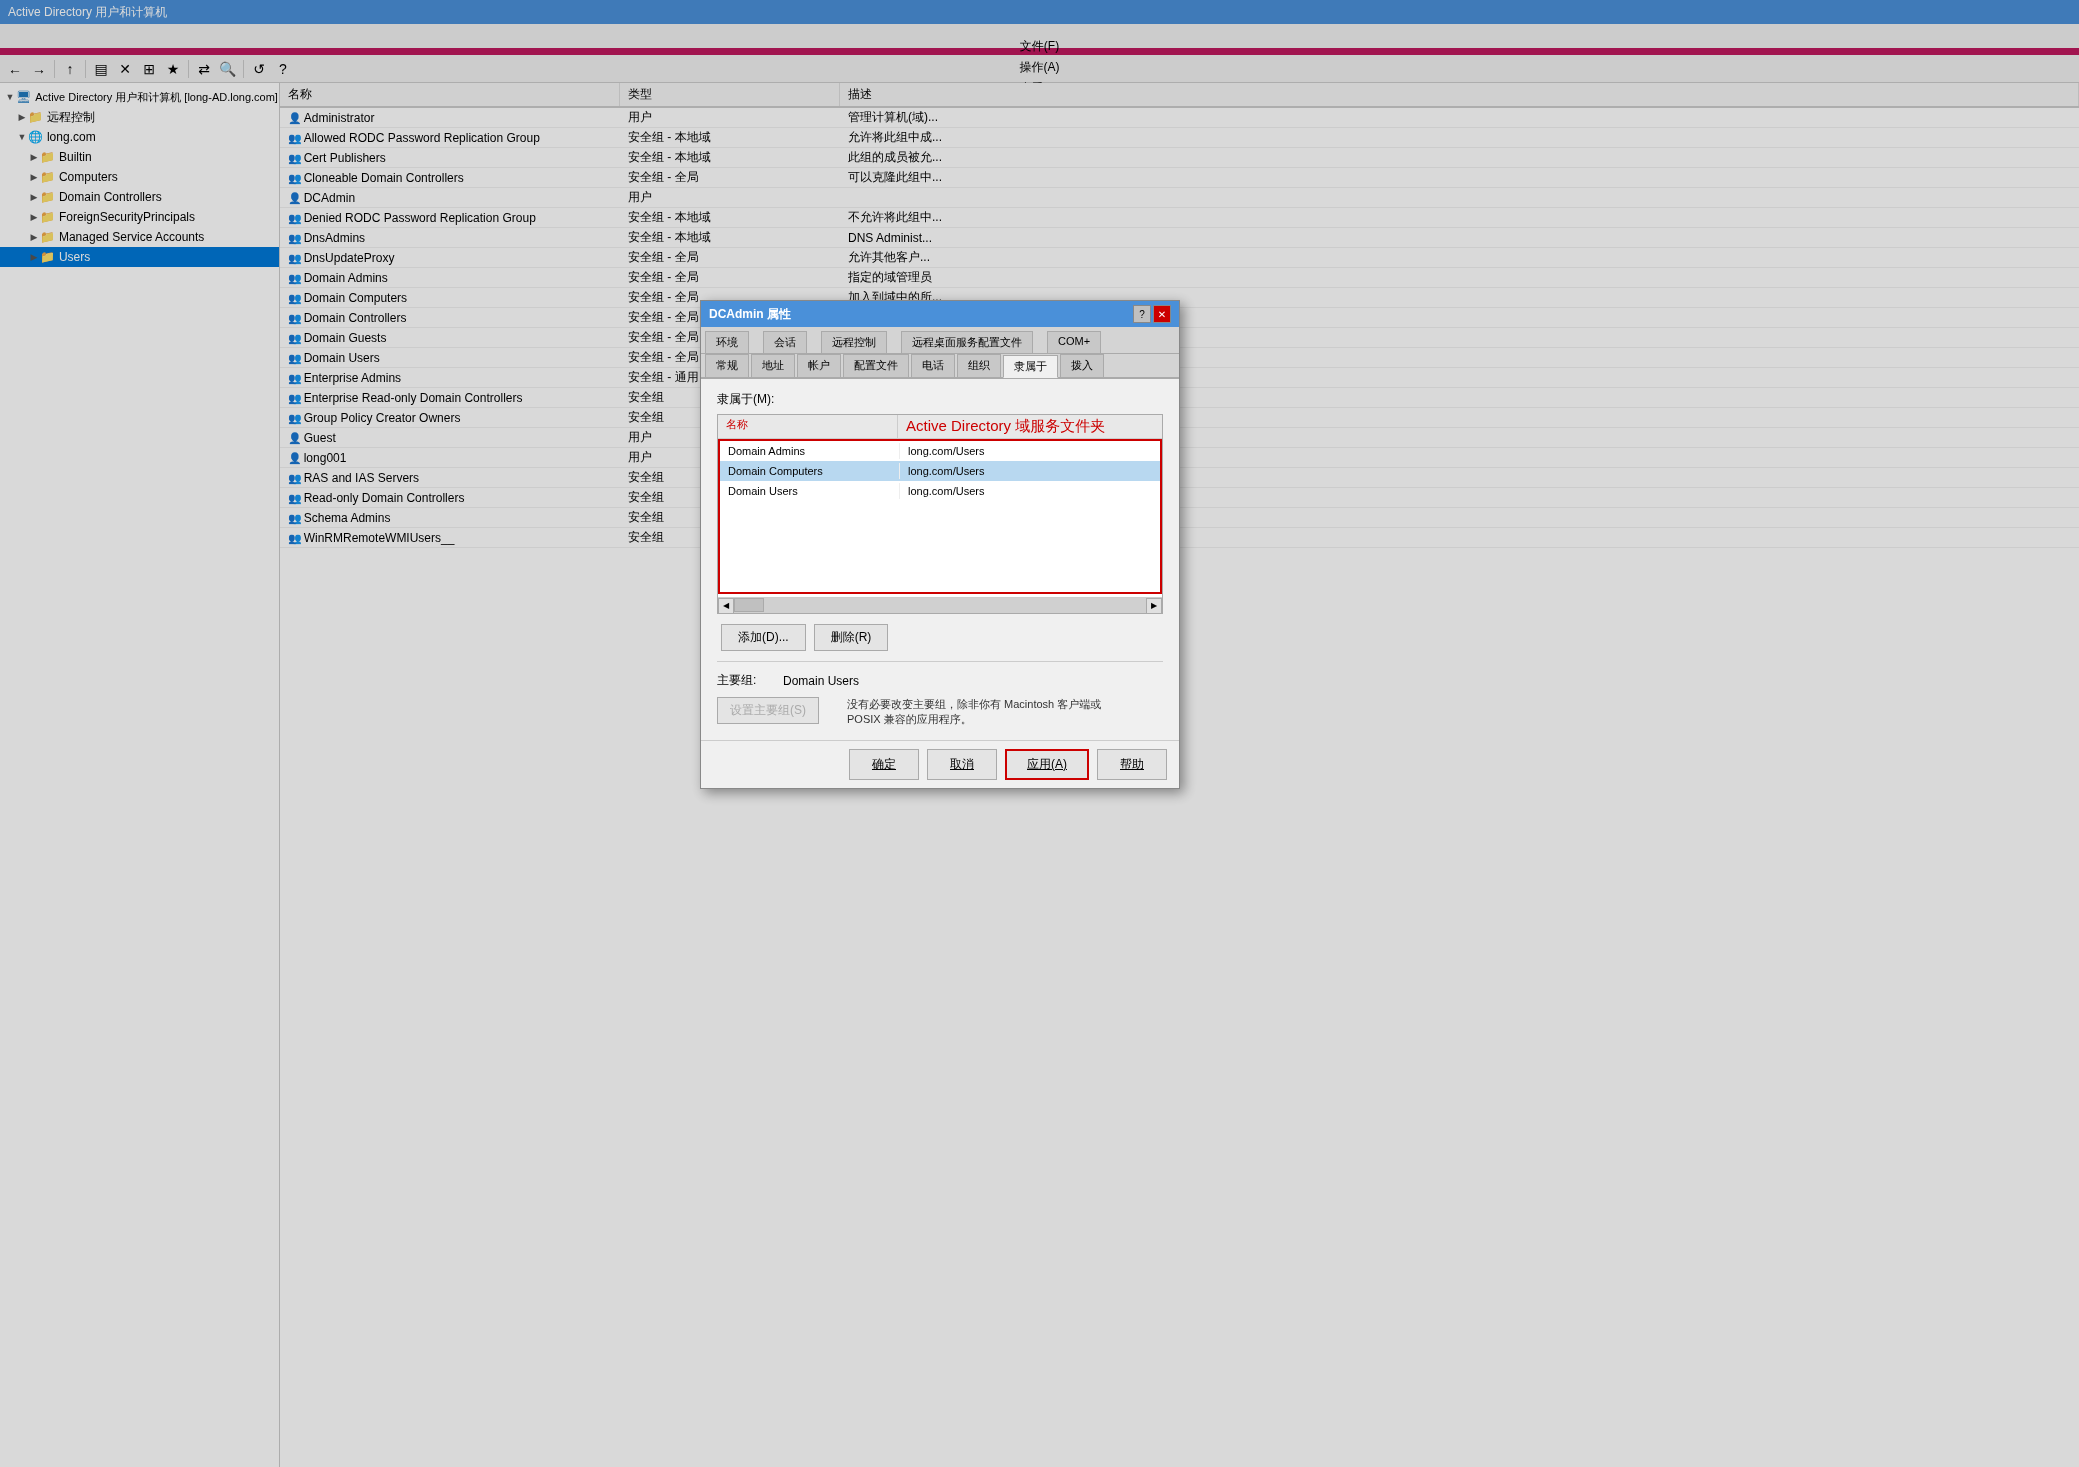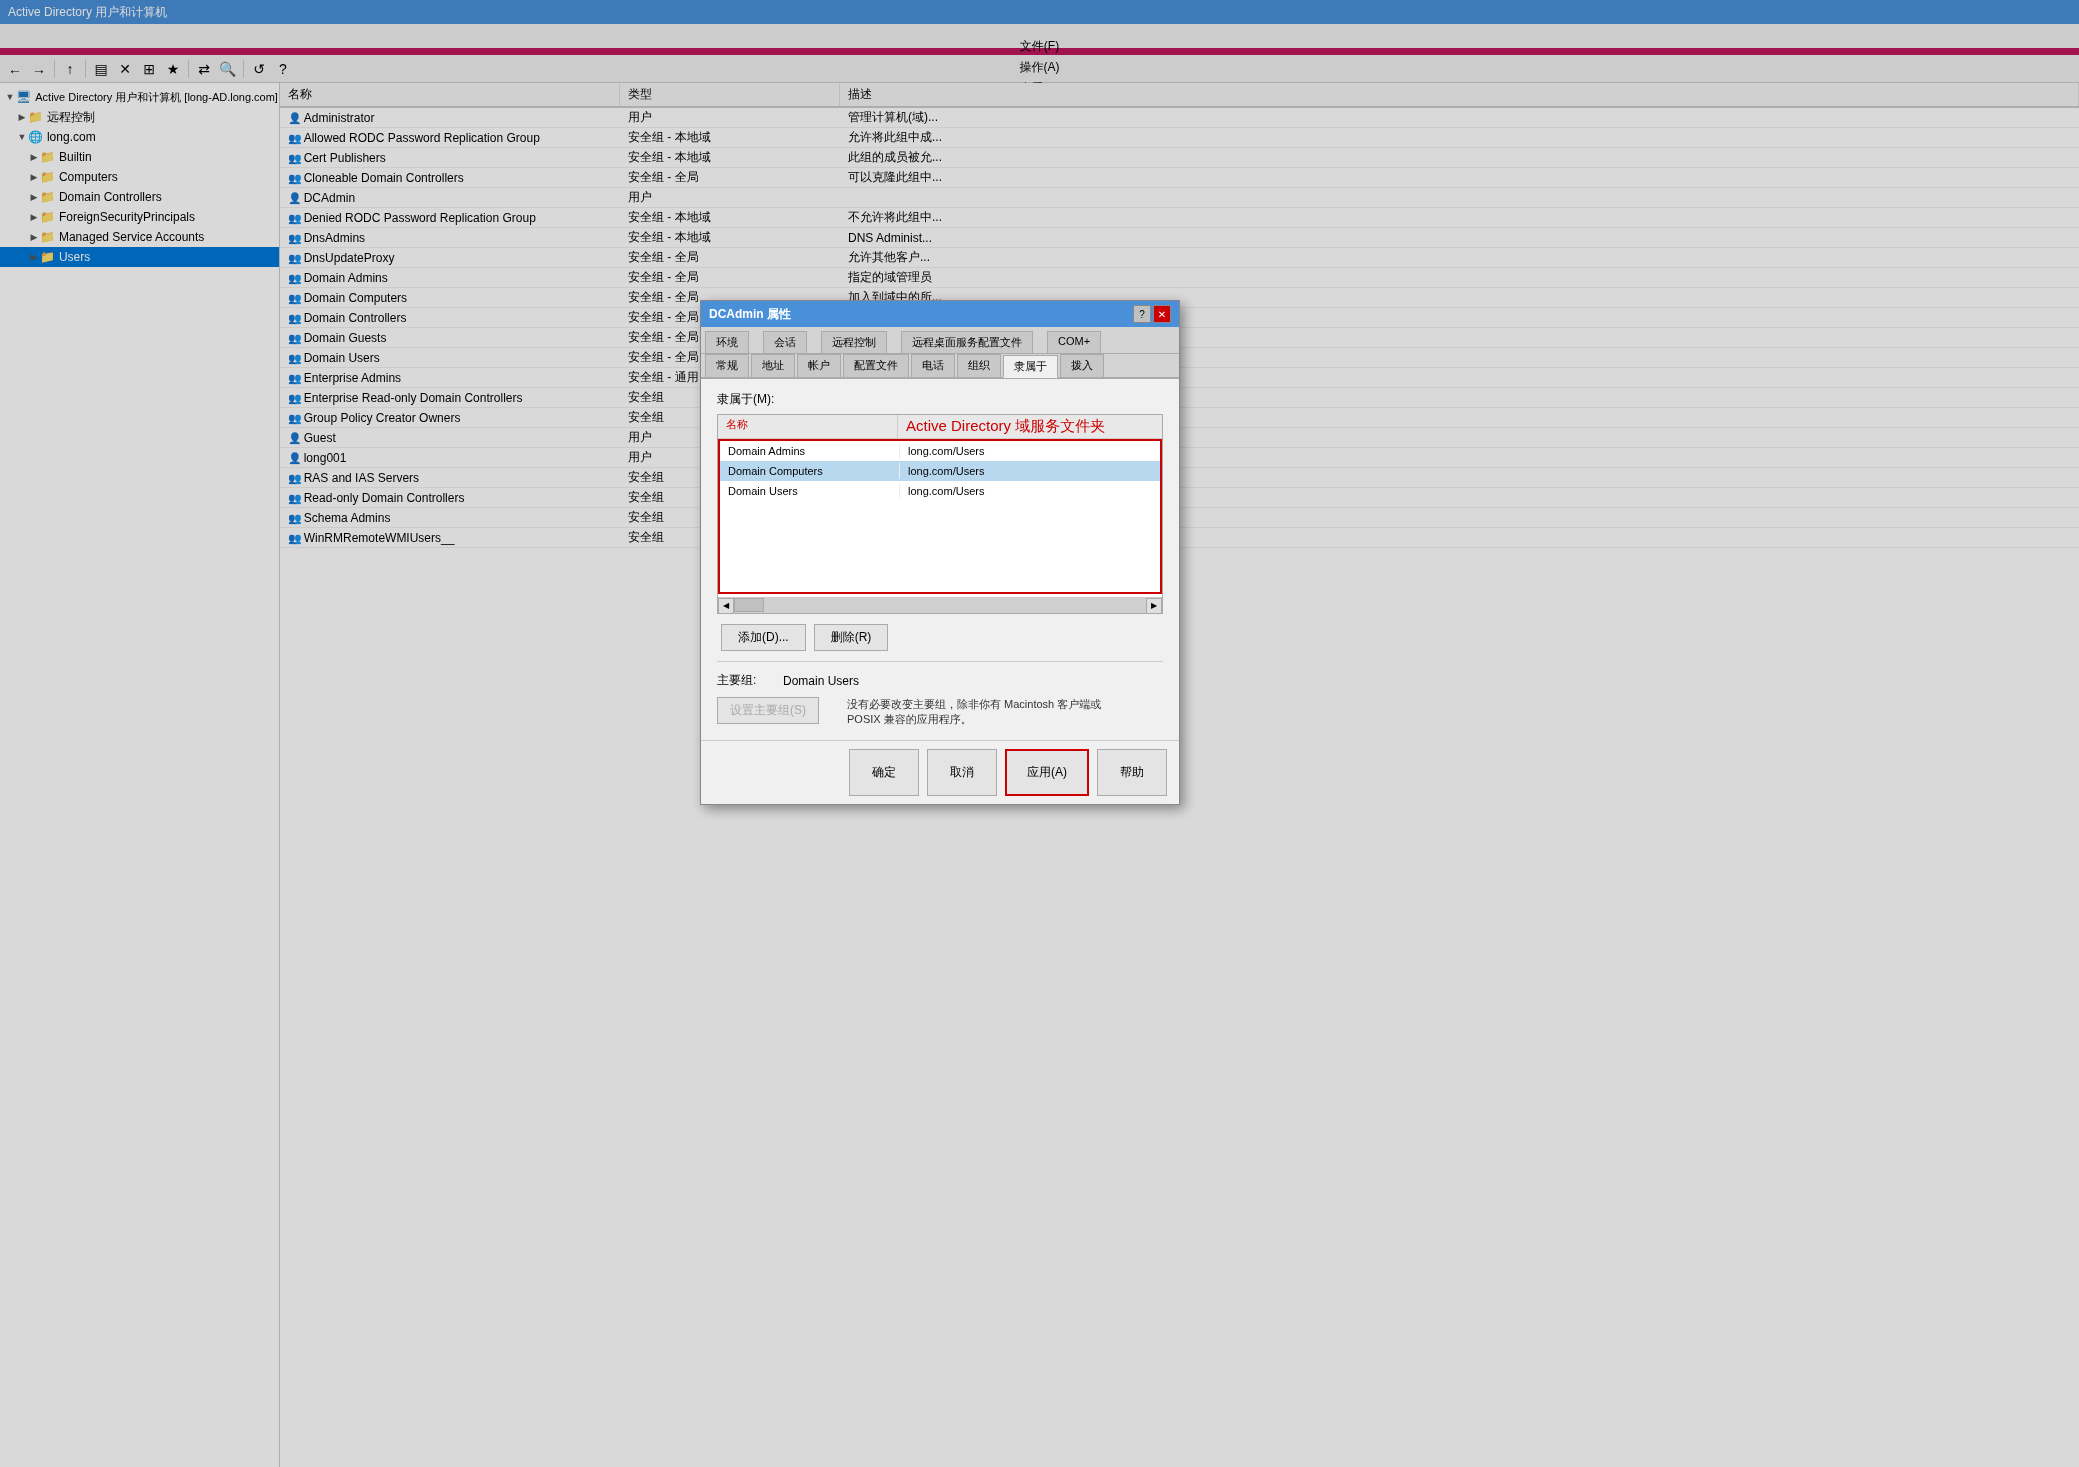--- a/index.html
+++ b/index.html
@@ -308,26 +308,27 @@
     
     .dialog-footer {
       display: flex;
       justify-content: flex-end;
       padding: 8px 12px;
       gap: 8px;
       border-top: 1px solid #ccc;
       background: #f0f0f0;
     }
     .footer-btn {
-      padding: 13px 20px;
+      padding: 5px 20px;
       font-size: 12px;
       background: #e4e4e4;
       border: 1px solid #aaa;
       cursor: pointer;
       min-width: 70px;
+      text-decoration: underline;
     }
     .footer-btn.apply {
       border: 2px solid #cc0000;
     }
     .table-header-row {
       display: flex;
       background: #e8e8e8;
       border-bottom: 1px solid #ccc;
       position: sticky;
       top: 0;

